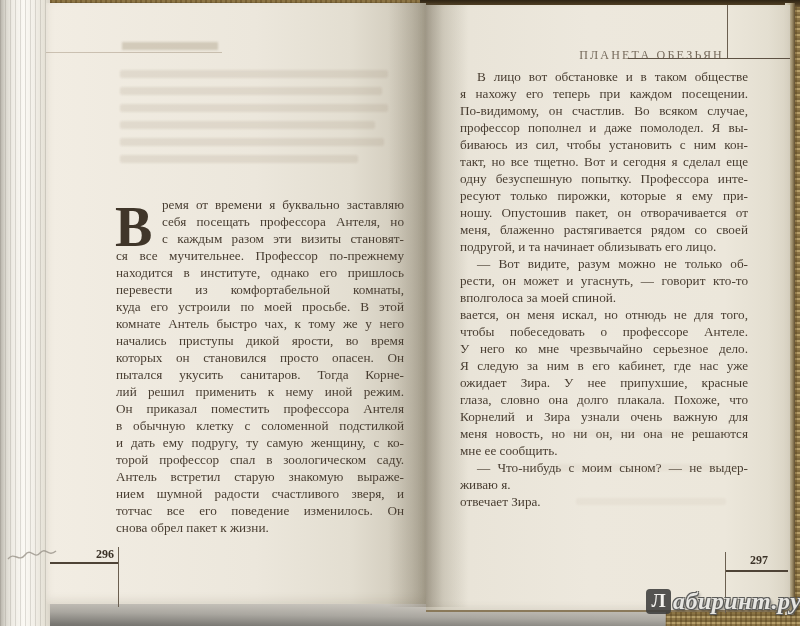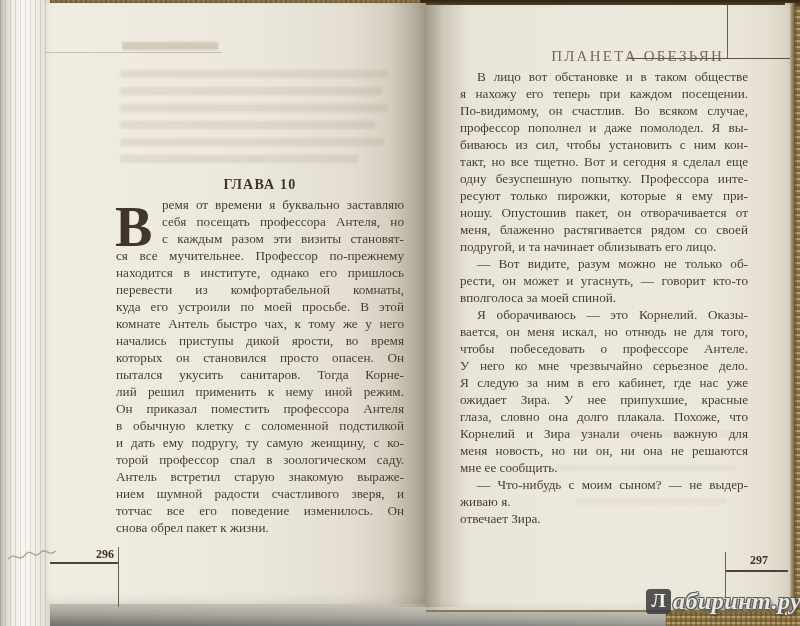--- a/index.html
+++ b/index.html
@@ -40,21 +40,21 @@
   .tc-right{left:34px;top:63px;}
   .line{text-align:justify;text-align-last:justify;height:17px;overflow:hidden;}
   .line.last{text-align-last:left;}
   .line.first{text-indent:17px;}
   .line.dc{padding-left:46px;}
   .chapter-title{position:absolute;left:70px;top:174px;width:288px;text-align:center;
     font-size:14px;font-weight:bold;letter-spacing:1.2px;color:#3f352a;}
   .dropcap{position:absolute;left:69px;top:197px;width:42px;height:56px;
     font-size:56px;line-height:54px;font-weight:bold;color:#40362a;}
   
-  .rh-text{position:absolute;top:43px;right:66px;font-size:15px;letter-spacing:2.2px;
+  .rh-text{position:absolute;top:43px;right:66px;font-size:12px;letter-spacing:2.2px;
     color:#75695a;white-space:nowrap;}
   .rh-rule{position:absolute;top:53px;left:202px;width:162px;height:1px;background:#5d5143;}
   .rh-vline{position:absolute;top:0;left:301px;width:1px;height:53px;background:#6b5f50;}
   .pagenum{font-size:12px;color:#3b3227;font-weight:bold;}
   .pn-left{position:absolute;left:4px;top:544px;width:64px;text-align:right;}
   .pn-left-rule{position:absolute;left:4px;top:559px;width:68px;height:1.5px;background:#4e4336;}
   .pn-left-vline{position:absolute;left:72px;top:544px;width:1px;height:60px;background:#6b5f50;}
   .pn-right{position:absolute;left:316px;top:548px;width:56px;text-align:left;margin-left:8px;}
   .pn-right-rule{position:absolute;left:300px;top:565px;width:62px;height:1.5px;background:#4e4336;}
   .pn-right-vline{position:absolute;left:299px;top:547px;width:1px;height:61px;background:#6b5f50;}
@@ -87,21 +87,20 @@
   <div class="page page-left">
     <div class="ghost-hdr"></div>
     <div class="ghost-hdr-rule"></div>
     <div class="ghost" style="left:74px;top:67px;width:268px;height:8px;"></div>
     <div class="ghost" style="left:74px;top:84px;width:262px;height:8px;"></div>
     <div class="ghost" style="left:74px;top:101px;width:268px;height:8px;"></div>
     <div class="ghost" style="left:74px;top:118px;width:255px;height:8px;"></div>
     <div class="ghost" style="left:74px;top:135px;width:264px;height:8px;"></div>
     <div class="ghost" style="left:74px;top:152px;width:238px;height:8px;"></div>
 
-    <div class="chapter-title">ГЛАВА 10</div>
     <div class="dropcap">В</div>
     <div class="textcol tc-left" id="left-text">
         <div class="line dc">ремя от времени я буквально заставляю</div>
         <div class="line dc">себя посещать профессора Антеля, но</div>
         <div class="line dc">с каждым разом эти визиты становят-</div>
         <div class="line">ся все мучительнее. Профессор по-прежнему</div>
         <div class="line">находится в институте, однако его пришлось</div>
         <div class="line">перевести из комфортабельной комнаты,</div>
         <div class="line">куда его устроили по моей просьбе. В этой</div>
         <div class="line">комнате Антель быстро чах, к тому же у него</div>
@@ -137,21 +136,20 @@
         <div class="line">биваюсь из сил, чтобы установить с ним кон-</div>
         <div class="line">такт, но все тщетно. Вот и сегодня я сделал еще</div>
         <div class="line">одну безуспешную попытку. Профессора инте-</div>
         <div class="line">ресуют только пирожки, которые я ему при-</div>
         <div class="line">ношу. Опустошив пакет, он отворачивается от</div>
         <div class="line">меня, блаженно растягивается рядом со своей</div>
         <div class="line last">подругой, и та начинает облизывать его лицо.</div>
         <div class="line first">— Вот видите, разум можно не только об-</div>
         <div class="line">рести, он может и угаснуть, — говорит кто-то</div>
         <div class="line last">вполголоса за моей спиной.</div>
-        <div class="line first">Я оборачиваюсь — это Корнелий. Оказы-</div>
         <div class="line">вается, он меня искал, но отнюдь не для того,</div>
         <div class="line">чтобы побеседовать о профессоре Антеле.</div>
         <div class="line">У него ко мне чрезвычайно серьезное дело.</div>
         <div class="line">Я следую за ним в его кабинет, где нас уже</div>
         <div class="line">ожидает Зира. У нее припухшие, красные</div>
         <div class="line">глаза, словно она долго плакала. Похоже, что</div>
         <div class="line">Корнелий и Зира узнали очень важную для</div>
         <div class="line">меня новость, но ни он, ни она не решаются</div>
         <div class="line last">мне ее сообщить.</div>
         <div class="line first">— Что-нибудь с моим сыном? — не выдер-</div>

